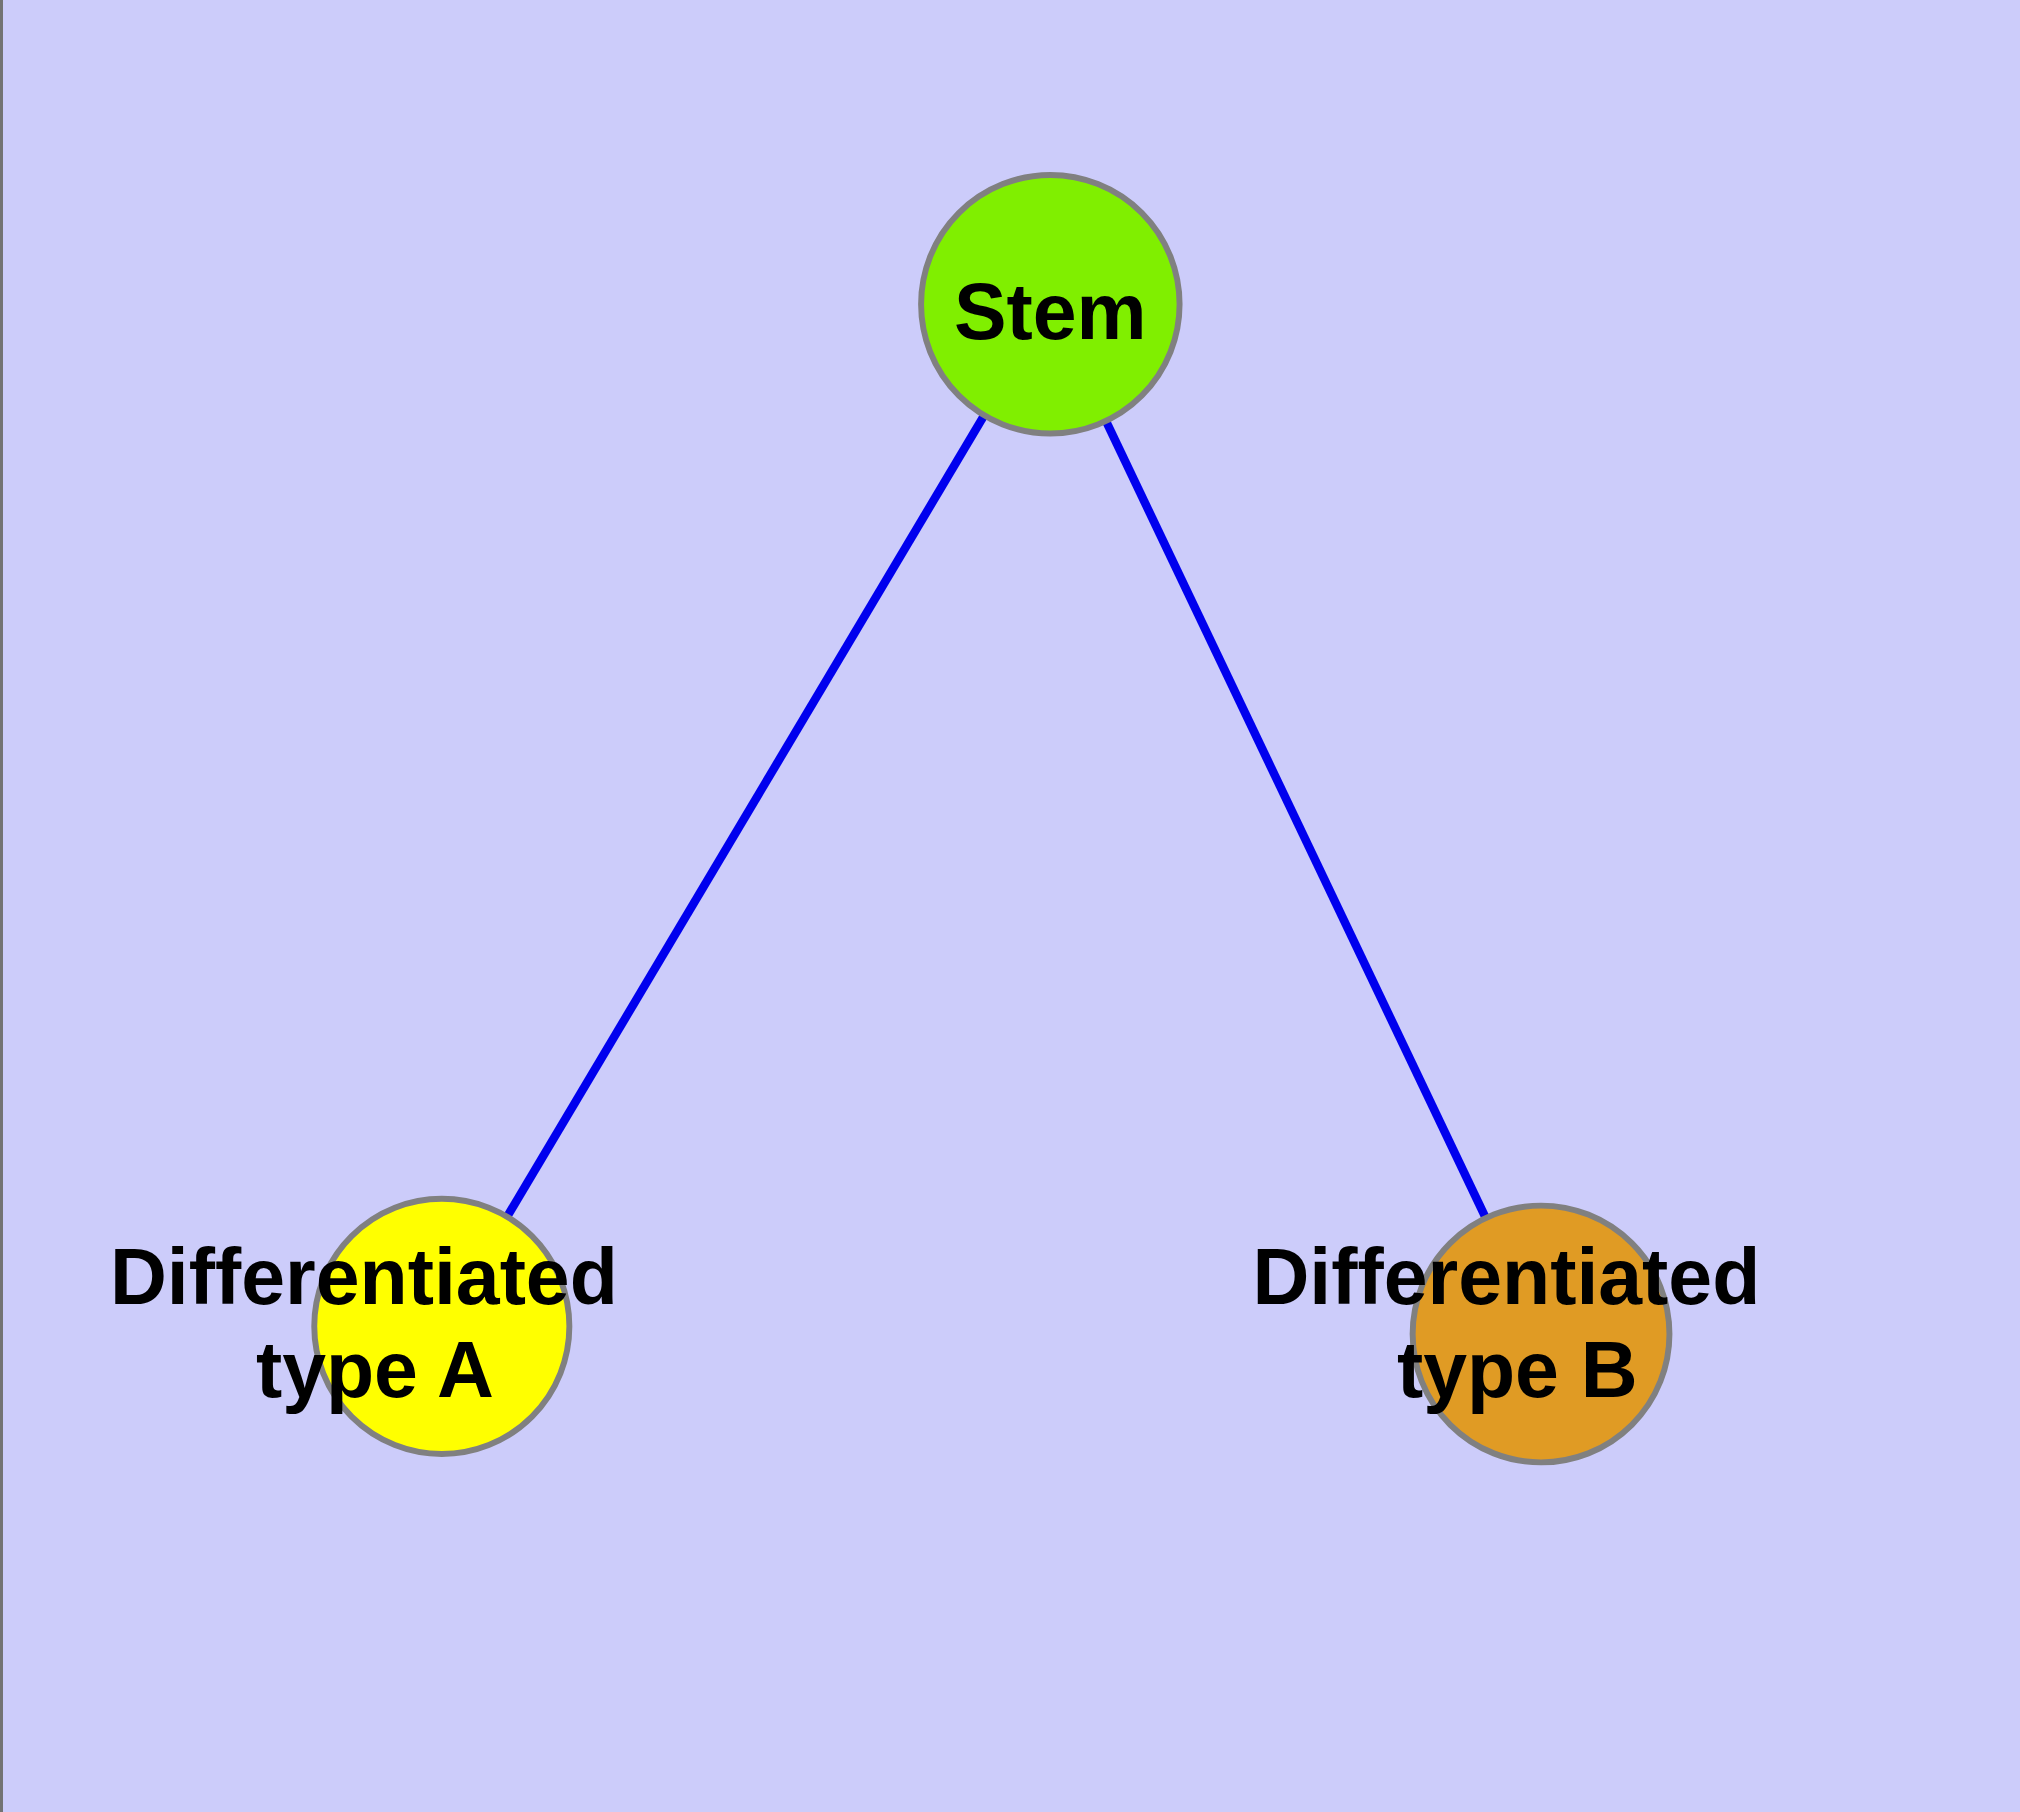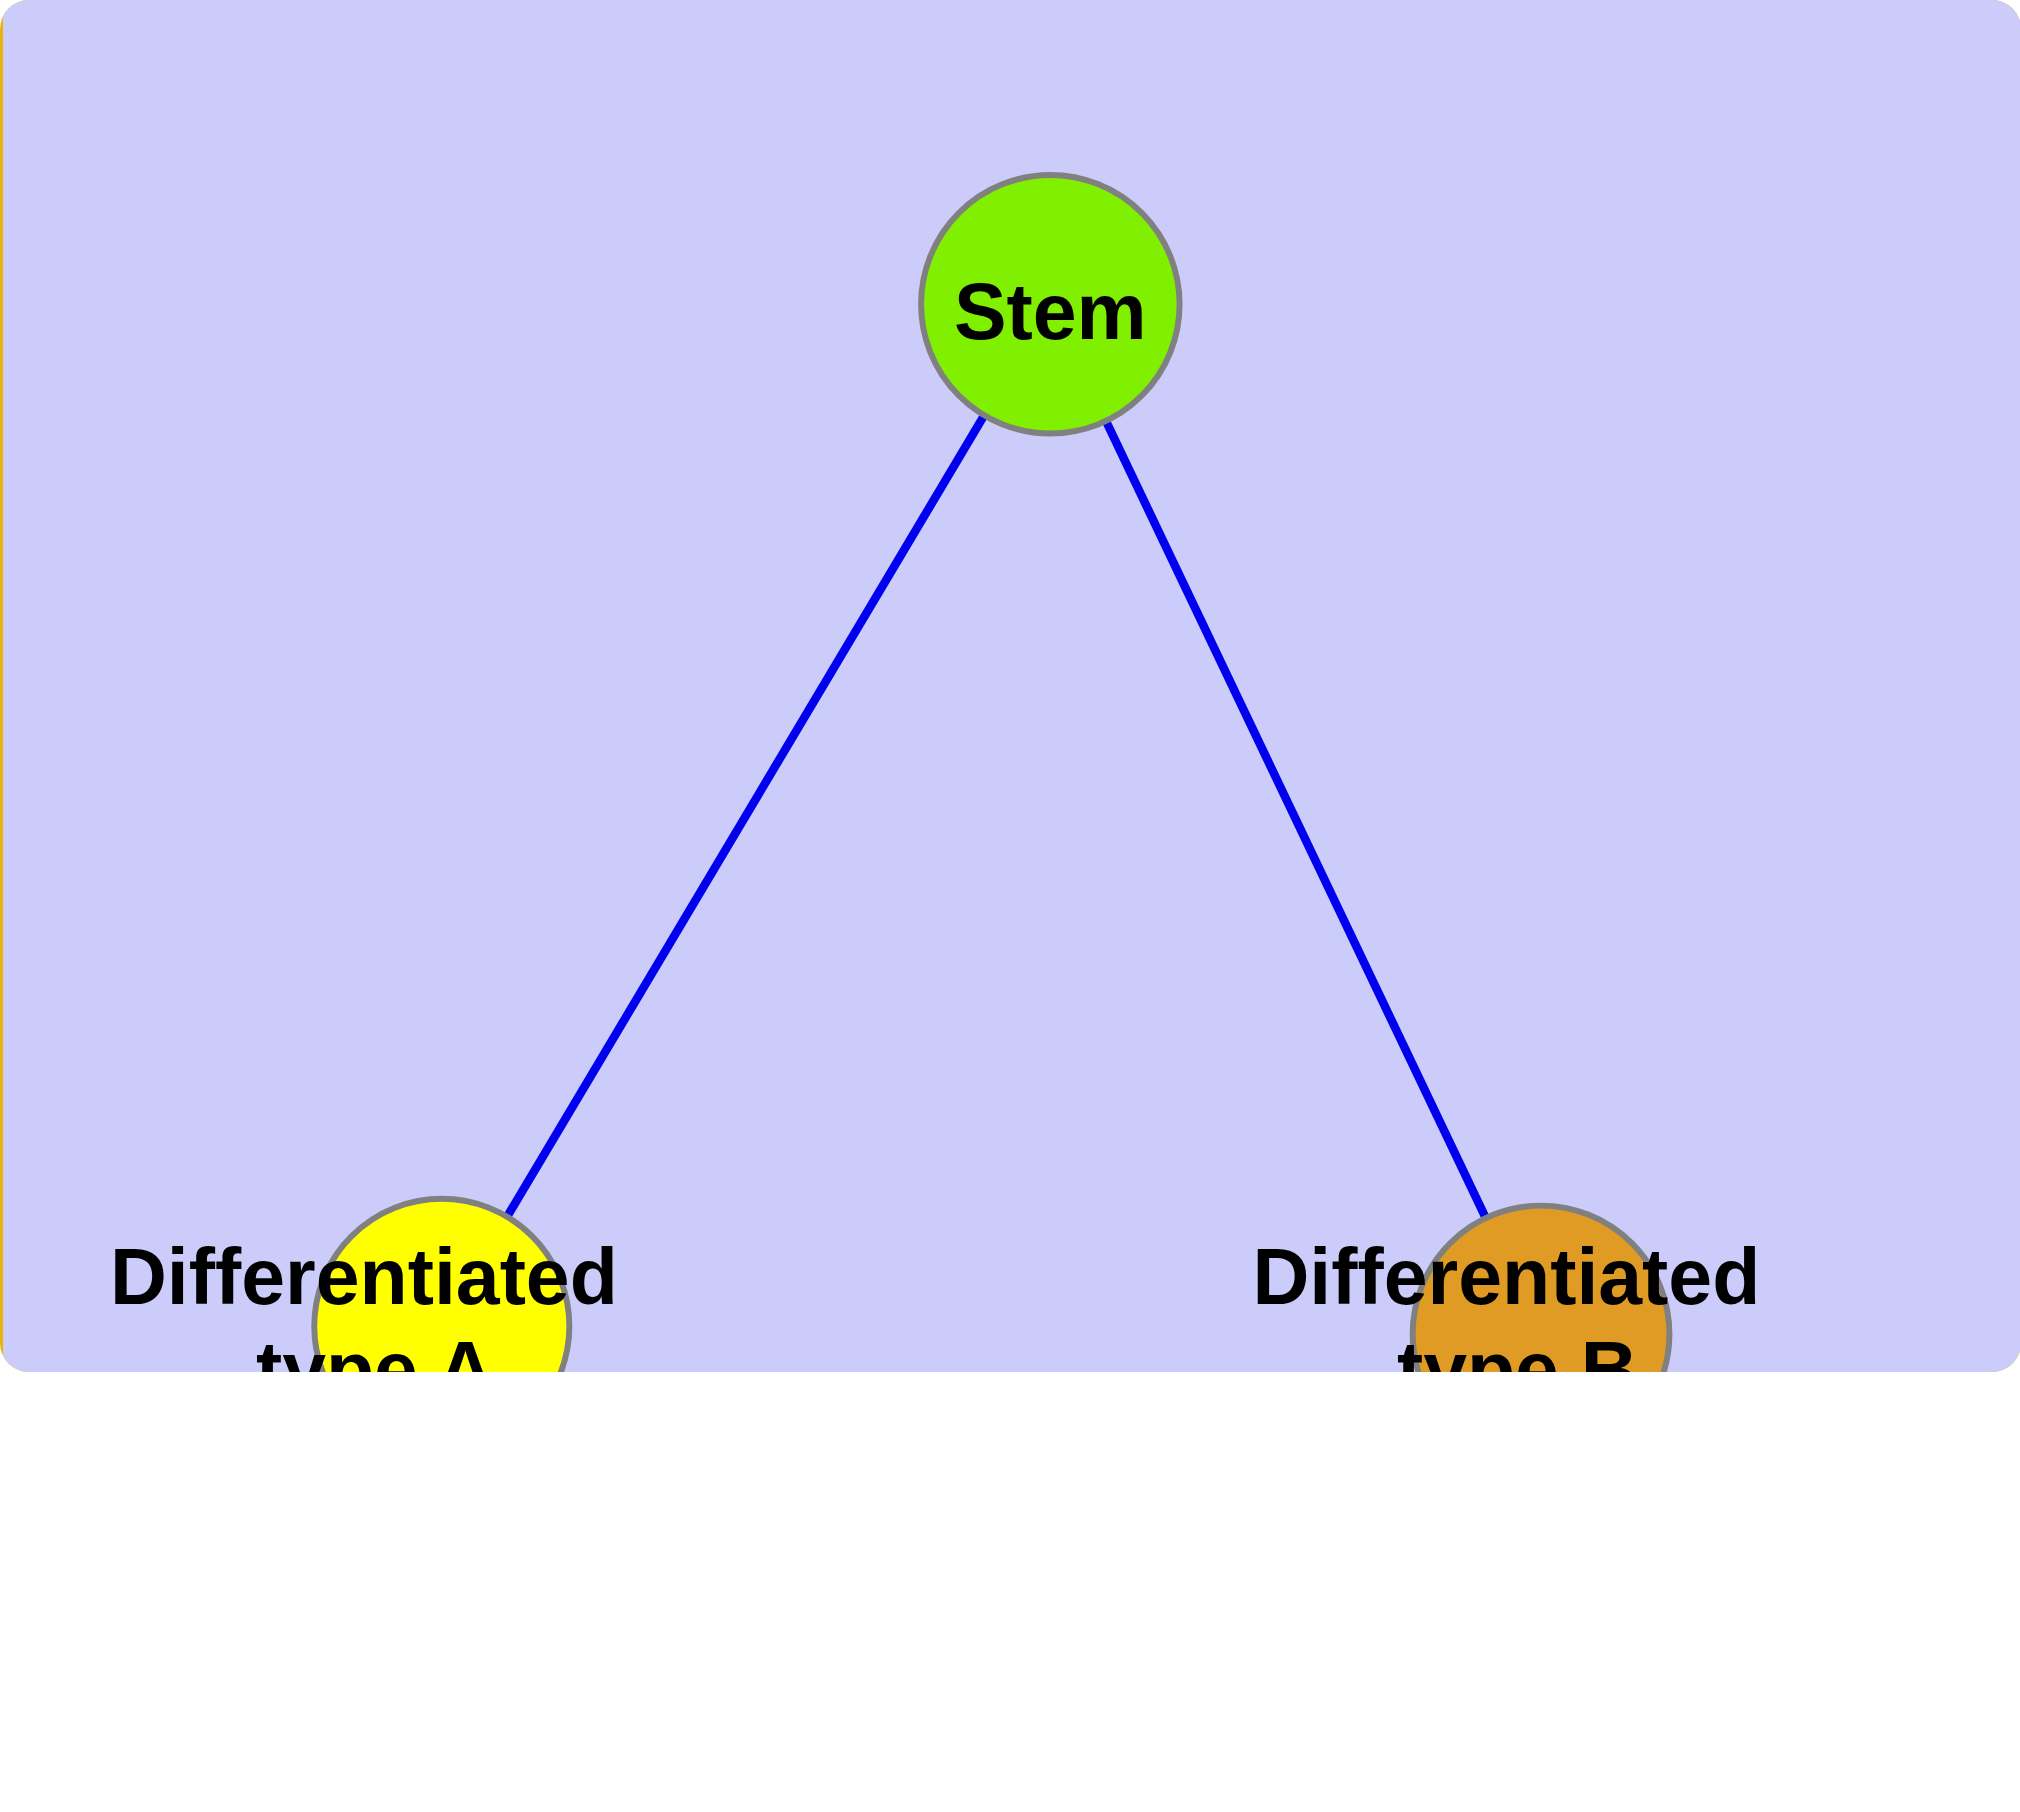--- a/index.html
+++ b/index.html
@@ -4,24 +4,23 @@
 <title>Cell Differentiation Graph</title>
 <style>
   html, body {
     margin: 0;
     padding: 0;
     background: #ffffff;
   }
   #canvas {
     position: relative;
     width: 2021px;
-    height: 1372px;
-    background: #eab308;
+    height: 1812px;
+    background: #737373;
     overflow: hidden;
-    border-radius: 29px;
   }
   #plot-area {
     position: absolute;
     left: 3.4px;
     top: 0px;
     width: 2017px;
     height: 1812px;
     background: #ccccfa;
   }
   #graph-svg {

